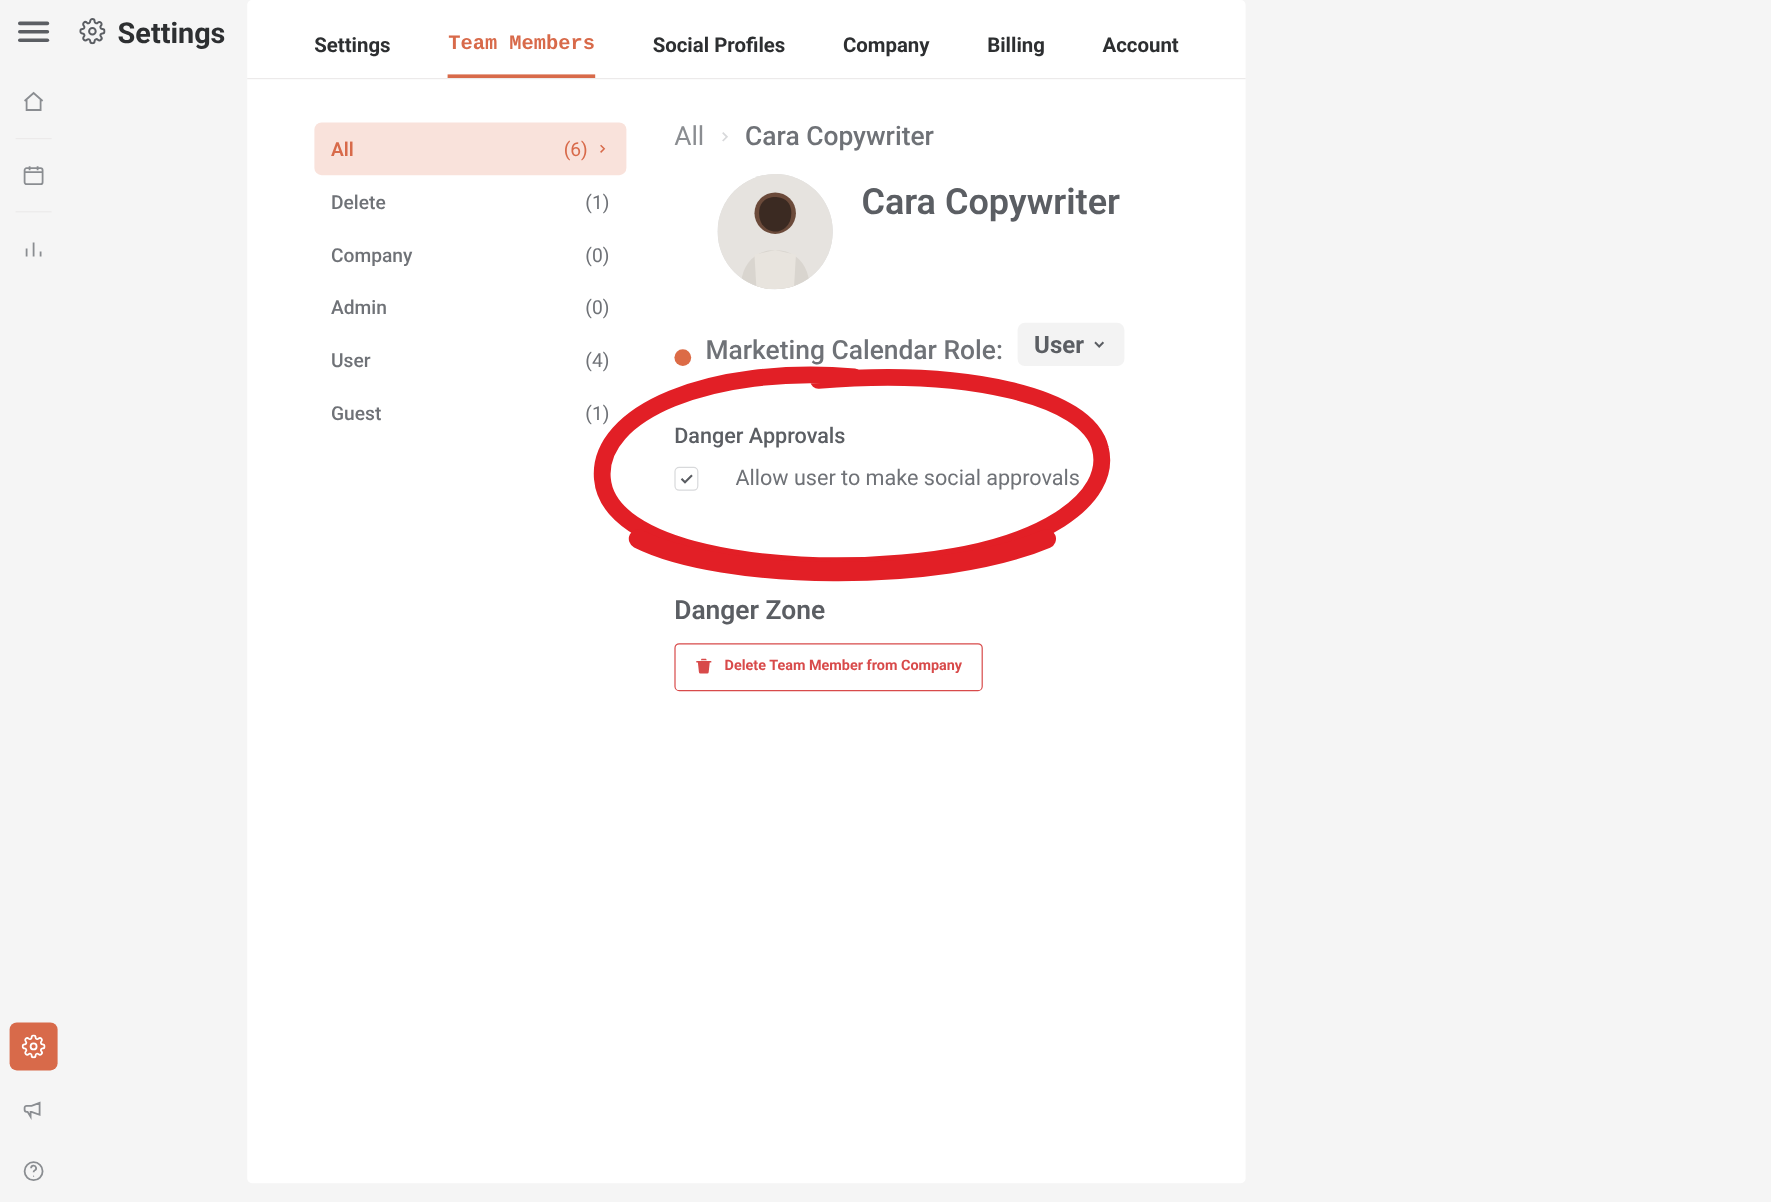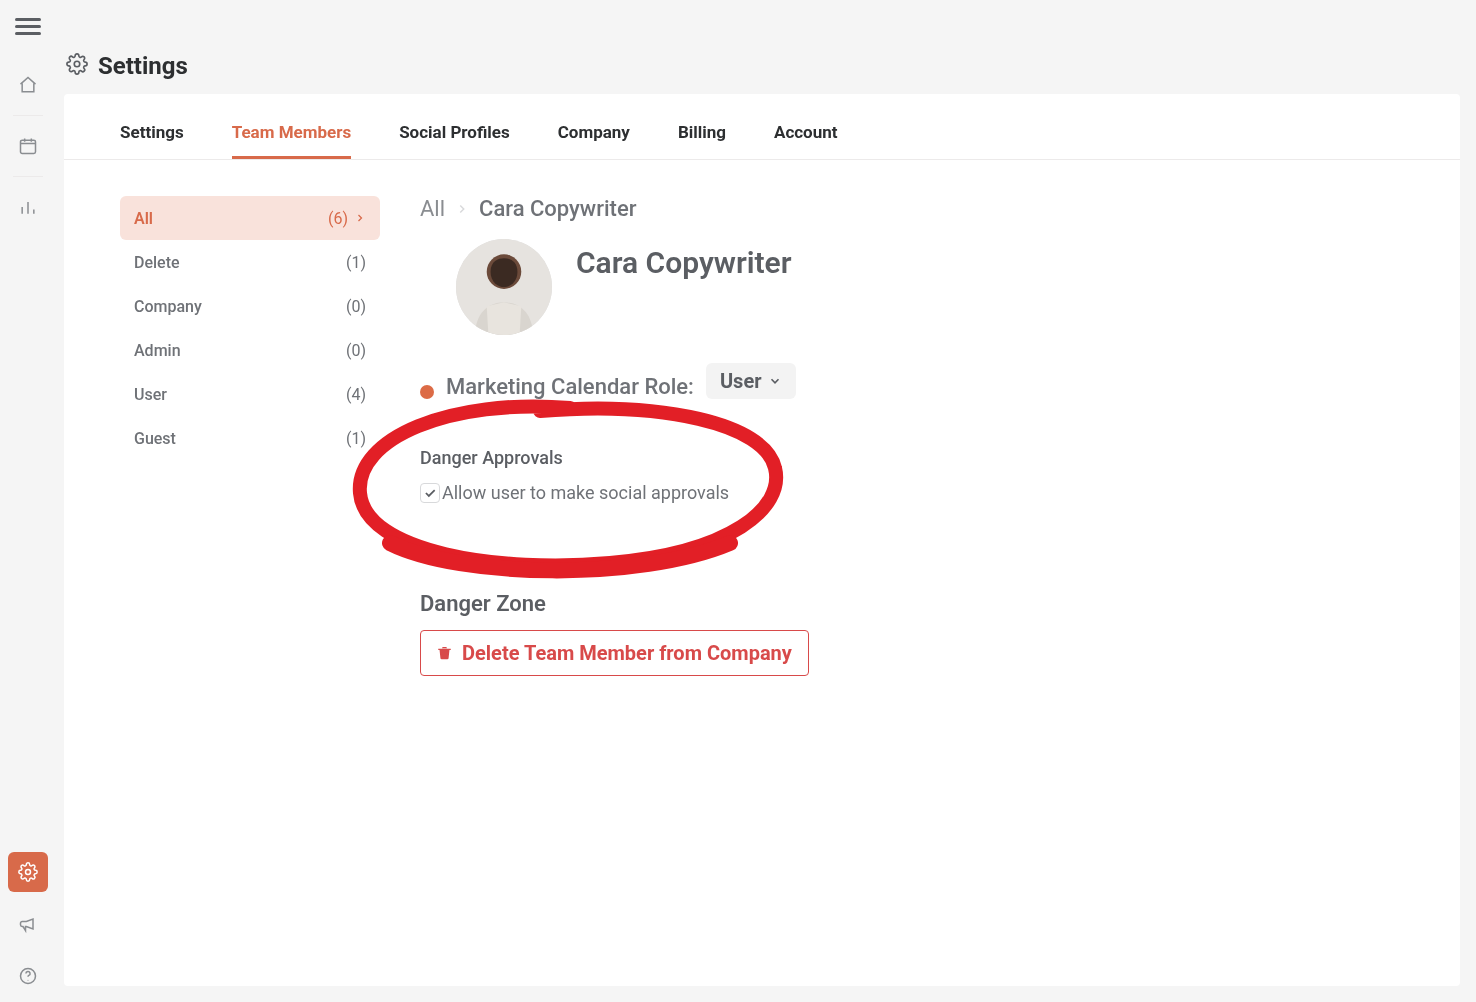--- a/index.html
+++ b/index.html
@@ -24,30 +24,30 @@
   
   .rail{width:56px;flex:0 0 56px;background:var(--bg);border-right:1px solid transparent;display:flex;flex-direction:column;align-items:center;padding-top:10px;}
   .rail .hamburger{margin:8px 0 24px 0;color:var(--gray-700);display:flex;flex-direction:column;gap:4px;}
   .rail .hamburger span{display:block;width:26px;height:3px;background:var(--gray-700);border-radius:2px;}
   .rail-item{width:40px;height:40px;display:flex;align-items:center;justify-content:center;color:var(--gray-500);border-radius:6px;margin:6px 0;}
   .rail-item svg{width:20px;height:20px;stroke:currentColor;fill:none;stroke-width:1.8;}
   .rail-divider{width:30px;height:1px;background:var(--gray-200);margin:4px 0 4px 0;}
   .rail .spacer{flex:1;}
   .rail-item.active{background:var(--accent);color:#fff;}
   
-  .main-col{flex:1;display:flex;flex-direction:column;min-width:0;margin-top:38px;}
+  .main-col{flex:1;display:flex;flex-direction:row;min-width:0;}
   .topbar{height:56px;display:flex;align-items:center;gap:10px;padding:0 10px;color:var(--gray-900);}
   .topbar svg{width:22px;height:22px;stroke:var(--gray-700);fill:none;stroke-width:1.8;}
   .topbar h1{font-size:24px;font-weight:700;margin:0;}
   
   .card{background:var(--card);margin:0 16px 16px 8px;border-radius:4px;min-height:calc(100% - 72px);padding:0;}
   
   .tabs{display:flex;gap:48px;padding:28px 56px 0 56px;border-bottom:1px solid var(--gray-200);}
   .tab{padding-bottom:14px;font-size:17px;font-weight:700;color:var(--gray-900);cursor:pointer;border-bottom:3px solid transparent;}
-  .tab.active{color:var(--accent);border-bottom-color:var(--accent);}
+  .tab.active{color:var(--accent);border-bottom-color:var(--accent);font-family:Liberation Mono, monospace;}
   
   .content{display:flex;padding:36px 56px;gap:40px;}
   
   .filters{width:260px;flex:0 0 260px;}
   .filter-item{display:flex;align-items:center;justify-content:space-between;height:44px;padding:0 14px;border-radius:6px;cursor:pointer;color:var(--gray-600);font-size:16px;}
   .filter-item .left{font-weight:500;}
   .filter-item .right{display:flex;align-items:center;gap:6px;}
   .filter-item.active{background:var(--accent-light);color:var(--accent);}
   .filter-item.active .left{font-weight:600;}
   .filter-item .chev svg{width:12px;height:12px;stroke:currentColor;fill:none;stroke-width:2.5;}
@@ -62,28 +62,28 @@
   .avatar svg{width:100%;height:100%;}
   .profile-info h2{margin:6px 0 8px 0;font-size:30px;font-weight:600;color:var(--gray-700);}
   .profile-info .email{font-size:17px;color:var(--gray-600);}
   .role-row{display:flex;align-items:flex-end;gap:12px;margin-left:0;margin-bottom:24px;}
   .role-dot{width:14px;height:14px;border-radius:50%;background:var(--role-dot);}
   .role-label{font-size:22px;font-weight:500;color:var(--gray-600);}
   .role-select{display:flex;align-items:center;gap:6px;background:var(--gray-100);padding:6px 14px;border-radius:6px;cursor:pointer;font-size:20px;font-weight:700;color:var(--gray-700);}
   .role-select svg{width:14px;height:14px;stroke:currentColor;fill:none;stroke-width:2.8;}
   .approvals-wrap{position:relative;margin-bottom:48px;padding:24px 0 40px 0;}
   .approvals-title{font-size:18px;color:var(--gray-700);font-weight:500;margin-bottom:14px;}
-  .approvals-check{display:flex;align-items:center;gap:2px;}
+  .approvals-check{display:flex;align-items:center;gap:31px;}
   .approvals-check label{font-size:18px;color:var(--gray-600);}
   .chkbox{width:20px;height:20px;border:1px solid var(--gray-300);border-radius:4px;display:flex;align-items:center;justify-content:center;color:var(--gray-700);cursor:pointer;}
   .chkbox svg{width:14px;height:14px;stroke:currentColor;fill:none;stroke-width:3;}
   
   .marker-oval{position:absolute;left:-90px;top:-30px;width:470px;height:190px;pointer-events:none;}
   .danger-title{font-size:22px;font-weight:600;color:var(--gray-700);margin-bottom:14px;}
-  .delete-btn{display:inline-flex;align-items:flex-end;gap:10px;border:1px solid var(--red);color:var(--red);background:transparent;padding:10px 16px;border-radius:4px;font-size:20px;font-weight:700;cursor:pointer;}
+  .delete-btn{display:inline-flex;align-items:flex-start;gap:10px;border:1px solid var(--red);color:var(--red);background:transparent;padding:10px 16px;border-radius:4px;font-size:12px;font-weight:700;cursor:pointer;}
   .delete-btn svg{width:15px;height:15px;fill:currentColor;}
 </style>
 </head>
 <body>
 
 <div class="app">
 
   <nav class="rail">
     <div class="hamburger">
       <span></span>

